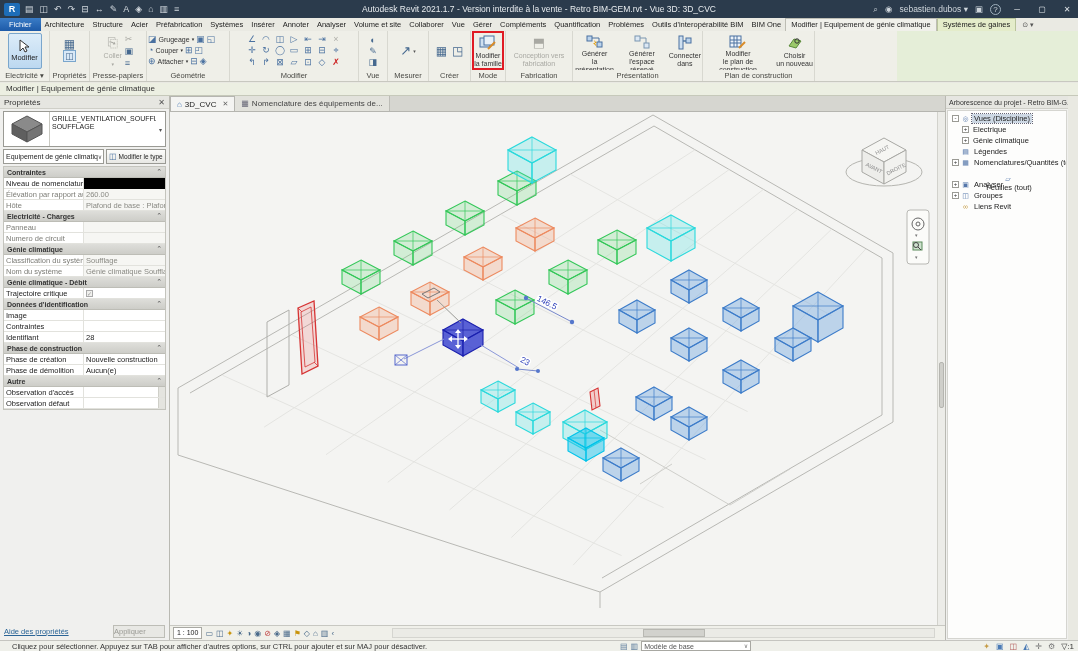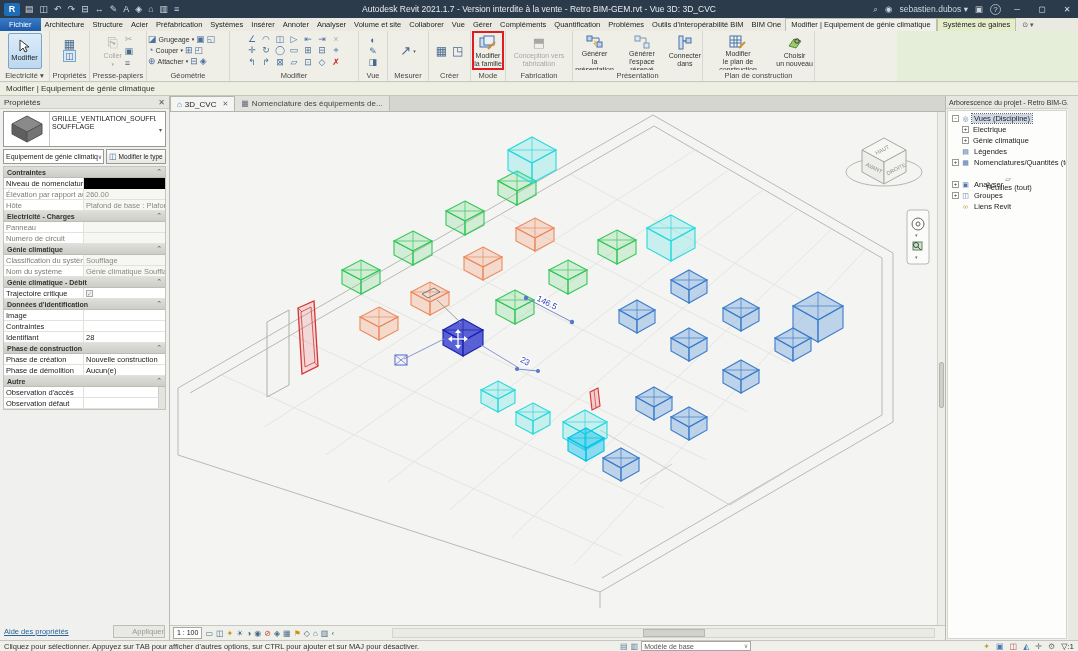--- a/index.html
+++ b/index.html
@@ -90,21 +90,21 @@
   .prow.dim .plabel { color:#7c7c76; }
   .pval { flex:1; padding:1px 2px; color:#222; overflow:hidden; white-space:nowrap; background:#fff; }
   .prow.dim .pval { color:#8a8a84; background:#f6f6f3; }
   .prow.editing .pval { border:6px solid #000000; padding:0 2px; }
   .pbtn { width:7px; background:#e4e4df; border-left:1px solid #cfcfc8; }
   .pcheck { width:7px; height:7px; border:1px solid #aaa; background:#f0f0ed; color:#999; font-size:6px;
     line-height:6px; text-align:center; margin-top:1px; }
   .pfoot { position:absolute; left:0; right:0; bottom:2px; display:flex; align-items:center; padding:0 4px; }
   .phelp { color:#2a6496; text-decoration:underline; font-size:7.5px;text-align:right; }
   .papply { margin-left:auto; width:52px; height:13px; border:1px solid #bdbdb6; background:#e8e8e4;
-    color:#9a9a94; text-align:right; line-height:12px; font-size:7.5px; }
+    color:#9a9a94; text-align:left; line-height:12px; font-size:7.5px; }
 
   
   .center { position:relative; width:775px; background:#f4f4f2; }
   .vtabs { position:absolute; left:0; top:0; right:0; height:16px; background:#d6d6d0; border-bottom:1px solid #b5b5b0; display:flex; }
   .vtab { display:flex; align-items:center; gap:3px; padding:0 6px; font-size:8px; }
   .vtab.active { background:#f4f4f2; border:1px solid #b5b5b0; border-bottom:none; }
   .vtab.inactive { background:#e2e2dc; border-right:1px solid #bcbcb6; color:#444; max-width:170px; overflow:hidden; white-space:nowrap; }
   .vtab .hicon { color:#4a7ab5; font-size:8px; }
   .vtab .xicon { color:#666; font-size:7px; margin-left:3px; }
   .canvas { position:absolute; left:0; top:16px; width:767px; height:513px; overflow:hidden; }
@@ -132,21 +132,21 @@
     text-align:center; color:#333; margin-right:2px; flex:none; }
   .texp.none { border:none; background:transparent; }
   .ticon { width:9px; text-align:center; font-size:7px; color:#5577aa; margin-right:2px; flex:none; }
   .ticon.gold { color:#c59b45; }
   .tlabel { padding:0 2px; }
   .titem.selected .tlabel { background:#cdd8e4; outline:1px dotted #667; }
 
   
   .statusbar { position:absolute; left:0; top:640px; width:1078px; height:11px; background:#eff0ea;
     border-top:1px solid #c5c5c0; display:flex; align-items:center; font-size:7.5px; color:#333; }
-  .smsg { padding-left:4px; white-space:nowrap; }
+  .smsg { padding-left:12px; white-space:nowrap; }
   .smid { position:absolute; left:620px; display:flex; align-items:center; gap:3px; }
   .smid .sic { font-size:8px; color:#5a7a9a; }
   .sdd { width:110px; height:10px; background:#fff; border:1px solid #a8a8a2; font-size:7px; line-height:9px;
     padding:0 2px; color:#555; display:flex; }
   .sdd .v { margin-left:auto; color:#777; font-size:6px; }
   #status-icons { position:absolute; right:4px; display:flex; gap:6px; align-items:center; }
   #status-icons span { font-size:8px; }
 
   svg text { font-family:"Liberation Sans", sans-serif; }
 </style>

